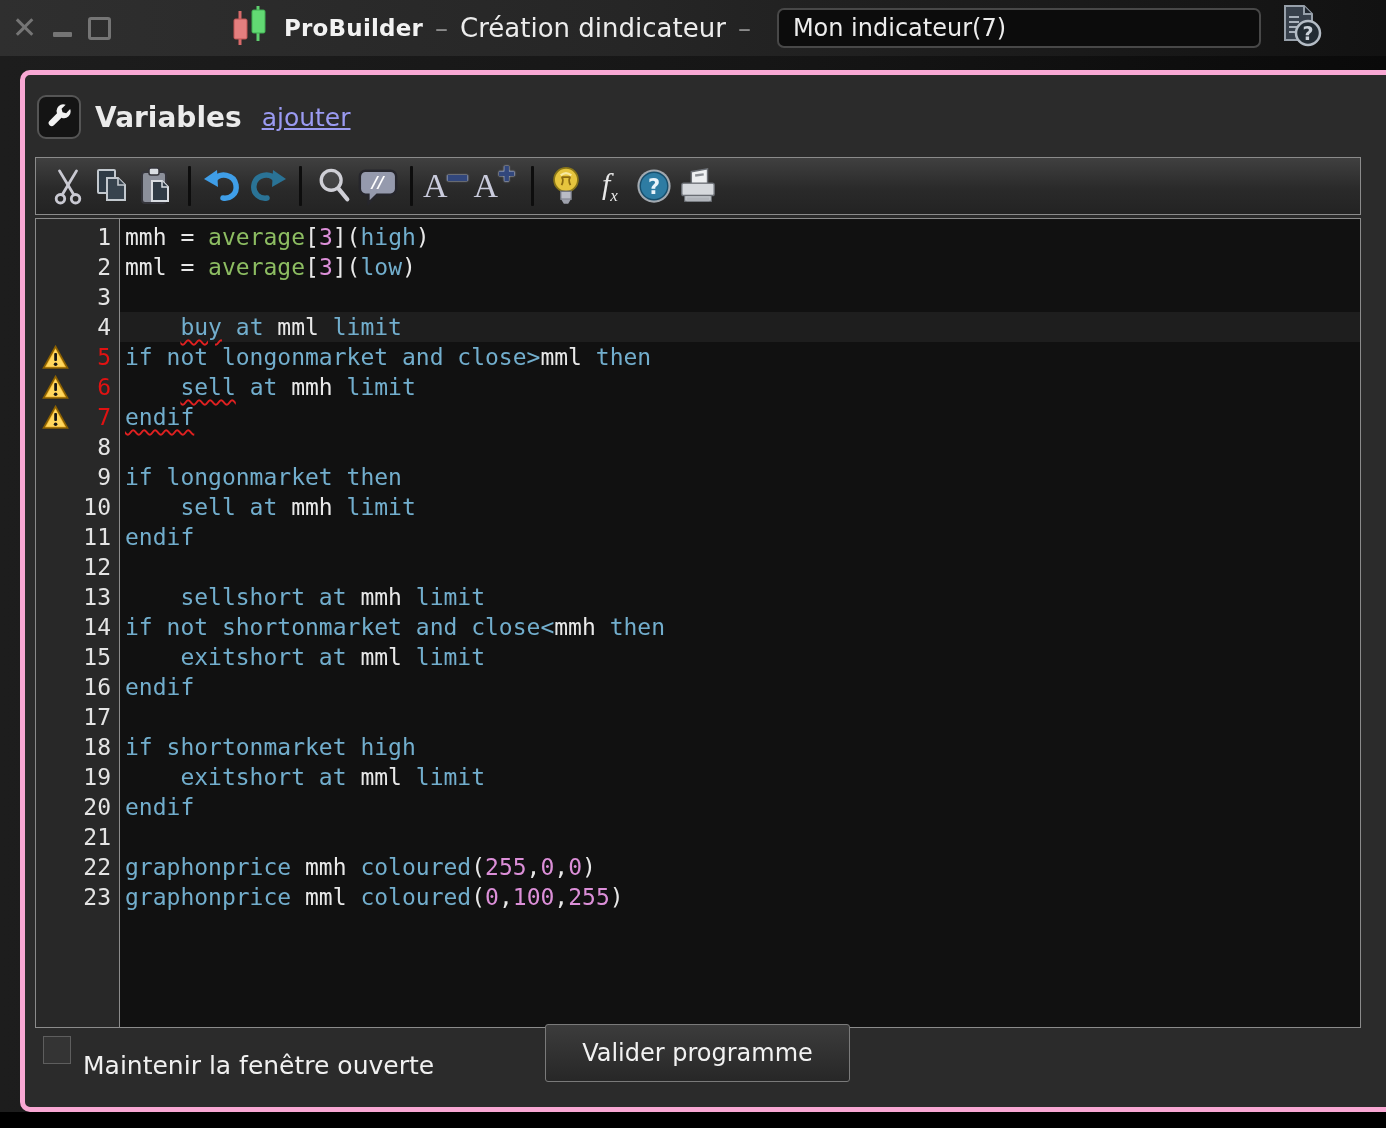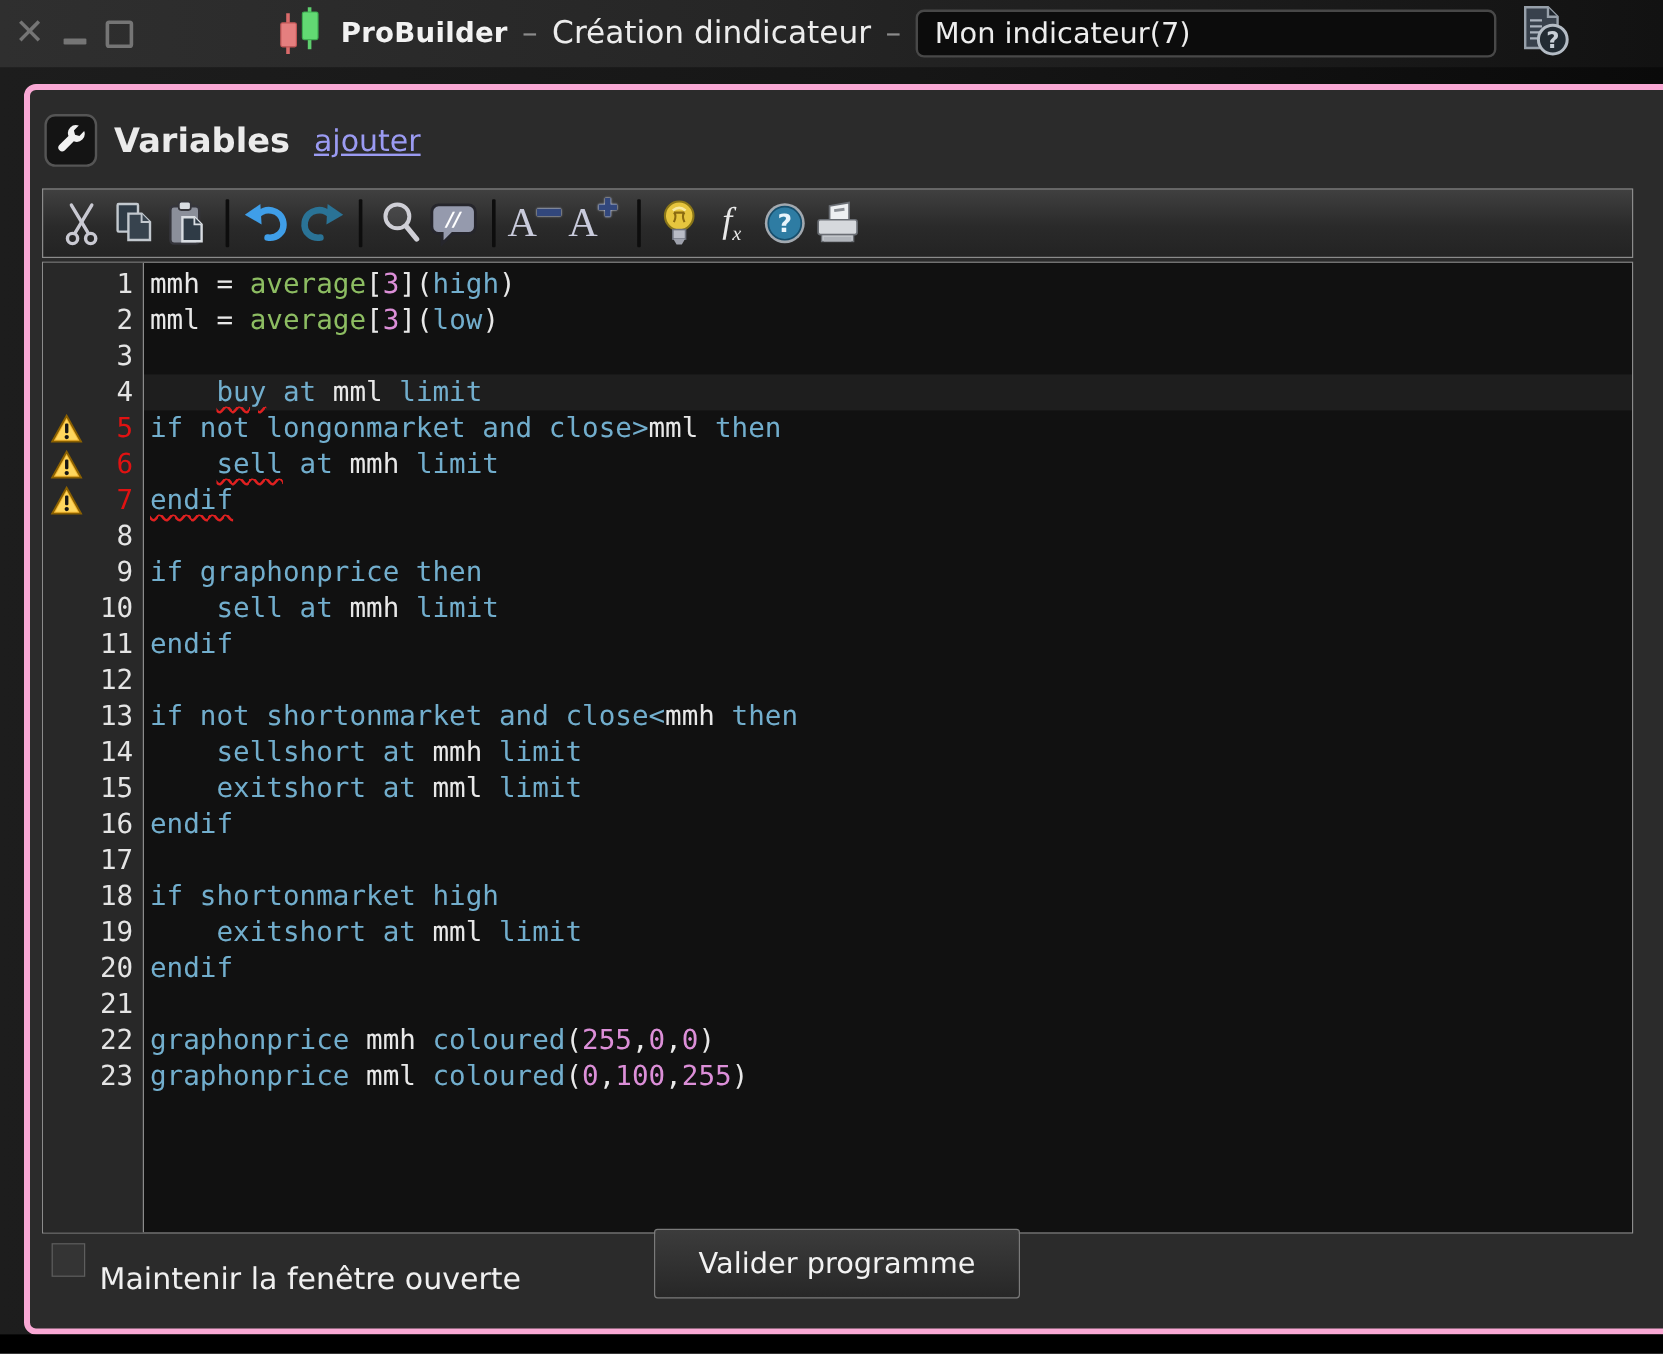--- a/index.html
+++ b/index.html
@@ -17,21 +17,21 @@
   }
   .winctl{display:flex;align-items:center;gap:16px;margin-left:12px;width:100px;}
   .wc-close{color:#757575;font-size:30px;font-weight:bold;line-height:1;}
   .wc-min{width:19px;height:5px;background:#757575;border-radius:1px;margin-top:12px;}
   .wc-max{width:17px;height:17px;border:3px solid #757575;border-radius:3px;}
   .candles{margin-left:118px;flex:none;}
   .apptitle{color:#f2f2f2;font-size:23px;font-weight:bold;margin-left:10px;letter-spacing:.2px;}
   .tdash{color:#8b8b8b;font-size:26px;margin:0 12px;}
   .subtitle{color:#ececec;font-size:26px;}
   .name-input{
-    width:452px;height:36px;background:#0c0c0c;
+    margin-left:14px;width:452px;height:36px;background:#0c0c0c;
     border:2px solid #484848;border-radius:7px;color:#ededed;
     font-size:24px;font-family:"DejaVu Sans","Liberation Sans",sans-serif;
     padding:0 14px;outline:none;
   }
   .helpdoc{margin-left:16px;}
   
   .panel{
     position:absolute;left:20px;top:70px;width:1384px;height:1042px;
     background:#2b2b2b;border:5px solid #f9a8d4;border-radius:10px;
     box-sizing:border-box;
@@ -351,26 +351,26 @@
       </div>
     <div class="codecol">
         <div class="code-row"><span class="seg-pl">mmh = </span><span class="seg-fn">average</span><span class="seg-pl">[</span><span class="seg-num">3</span><span class="seg-pl">](</span><span class="seg-kw">high</span><span class="seg-pl">)</span></div>
         <div class="code-row"><span class="seg-pl">mml = </span><span class="seg-fn">average</span><span class="seg-pl">[</span><span class="seg-num">3</span><span class="seg-pl">](</span><span class="seg-kw">low</span><span class="seg-pl">)</span></div>
         <div class="code-row"></div>
         <div class="code-row active"><span class="seg-pl">    </span><span class="seg-kw sq">buy</span><span class="seg-kw"> at </span><span class="seg-pl">mml</span><span class="seg-kw"> limit</span></div>
         <div class="code-row"><span class="seg-kw">if not longonmarket and close&gt;</span><span class="seg-pl">mml</span><span class="seg-kw"> then</span></div>
         <div class="code-row"><span class="seg-pl">    </span><span class="seg-kw sq">sell</span><span class="seg-kw"> at </span><span class="seg-pl">mmh</span><span class="seg-kw"> limit</span></div>
         <div class="code-row"><span class="seg-kw sq">endif</span></div>
         <div class="code-row"></div>
-        <div class="code-row"><span class="seg-kw">if graphonprice then</span></div>
+        <div class="code-row"><span class="seg-kw">if longonmarket then</span></div>
         <div class="code-row"><span class="seg-kw">    sell at </span><span class="seg-pl">mmh</span><span class="seg-kw"> limit</span></div>
         <div class="code-row"><span class="seg-kw">endif</span></div>
         <div class="code-row"></div>
+        <div class="code-row"><span class="seg-kw">    sellshort at </span><span class="seg-pl">mmh</span><span class="seg-kw"> limit</span></div>
         <div class="code-row"><span class="seg-kw">if not shortonmarket and close&lt;</span><span class="seg-pl">mmh</span><span class="seg-kw"> then</span></div>
-        <div class="code-row"><span class="seg-kw">    sellshort at </span><span class="seg-pl">mmh</span><span class="seg-kw"> limit</span></div>
         <div class="code-row"><span class="seg-kw">    exitshort at </span><span class="seg-pl">mml</span><span class="seg-kw"> limit</span></div>
         <div class="code-row"><span class="seg-kw">endif</span></div>
         <div class="code-row"></div>
         <div class="code-row"><span class="seg-kw">if shortonmarket high</span></div>
         <div class="code-row"><span class="seg-kw">    exitshort at </span><span class="seg-pl">mml</span><span class="seg-kw"> limit</span></div>
         <div class="code-row"><span class="seg-kw">endif</span></div>
         <div class="code-row"></div>
         <div class="code-row"><span class="seg-kw">graphonprice </span><span class="seg-pl">mmh</span><span class="seg-pl"> </span><span class="seg-kw">coloured</span><span class="seg-pl">(</span><span class="seg-num">255</span><span class="seg-pl">,</span><span class="seg-num">0</span><span class="seg-pl">,</span><span class="seg-num">0</span><span class="seg-pl">)</span></div>
         <div class="code-row"><span class="seg-kw">graphonprice </span><span class="seg-pl">mml</span><span class="seg-pl"> </span><span class="seg-kw">coloured</span><span class="seg-pl">(</span><span class="seg-num">0</span><span class="seg-pl">,</span><span class="seg-num">100</span><span class="seg-pl">,</span><span class="seg-num">255</span><span class="seg-pl">)</span></div>
       </div>

